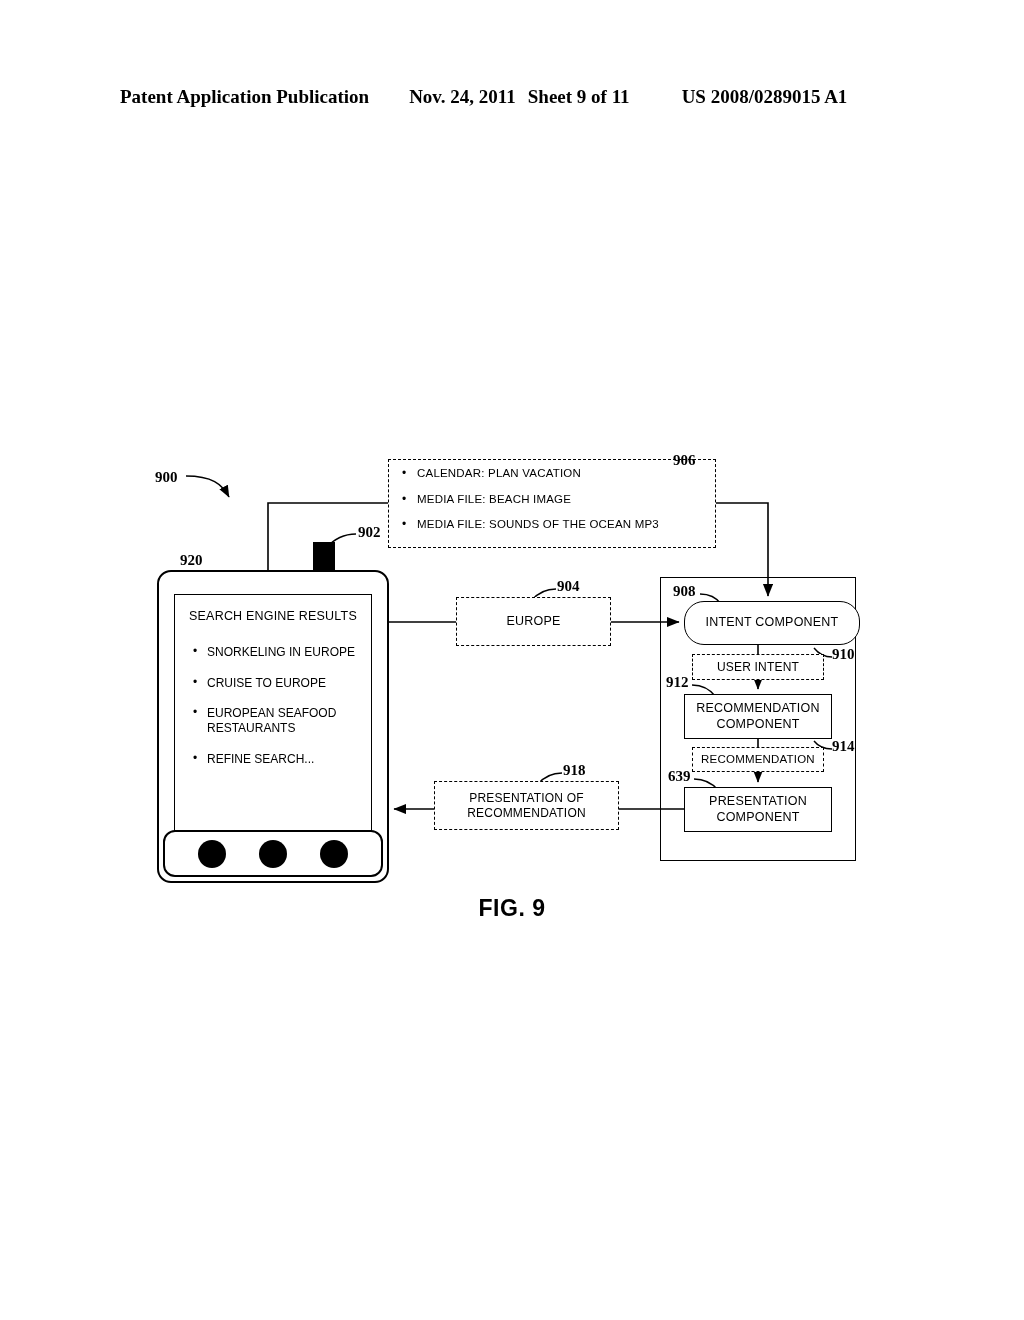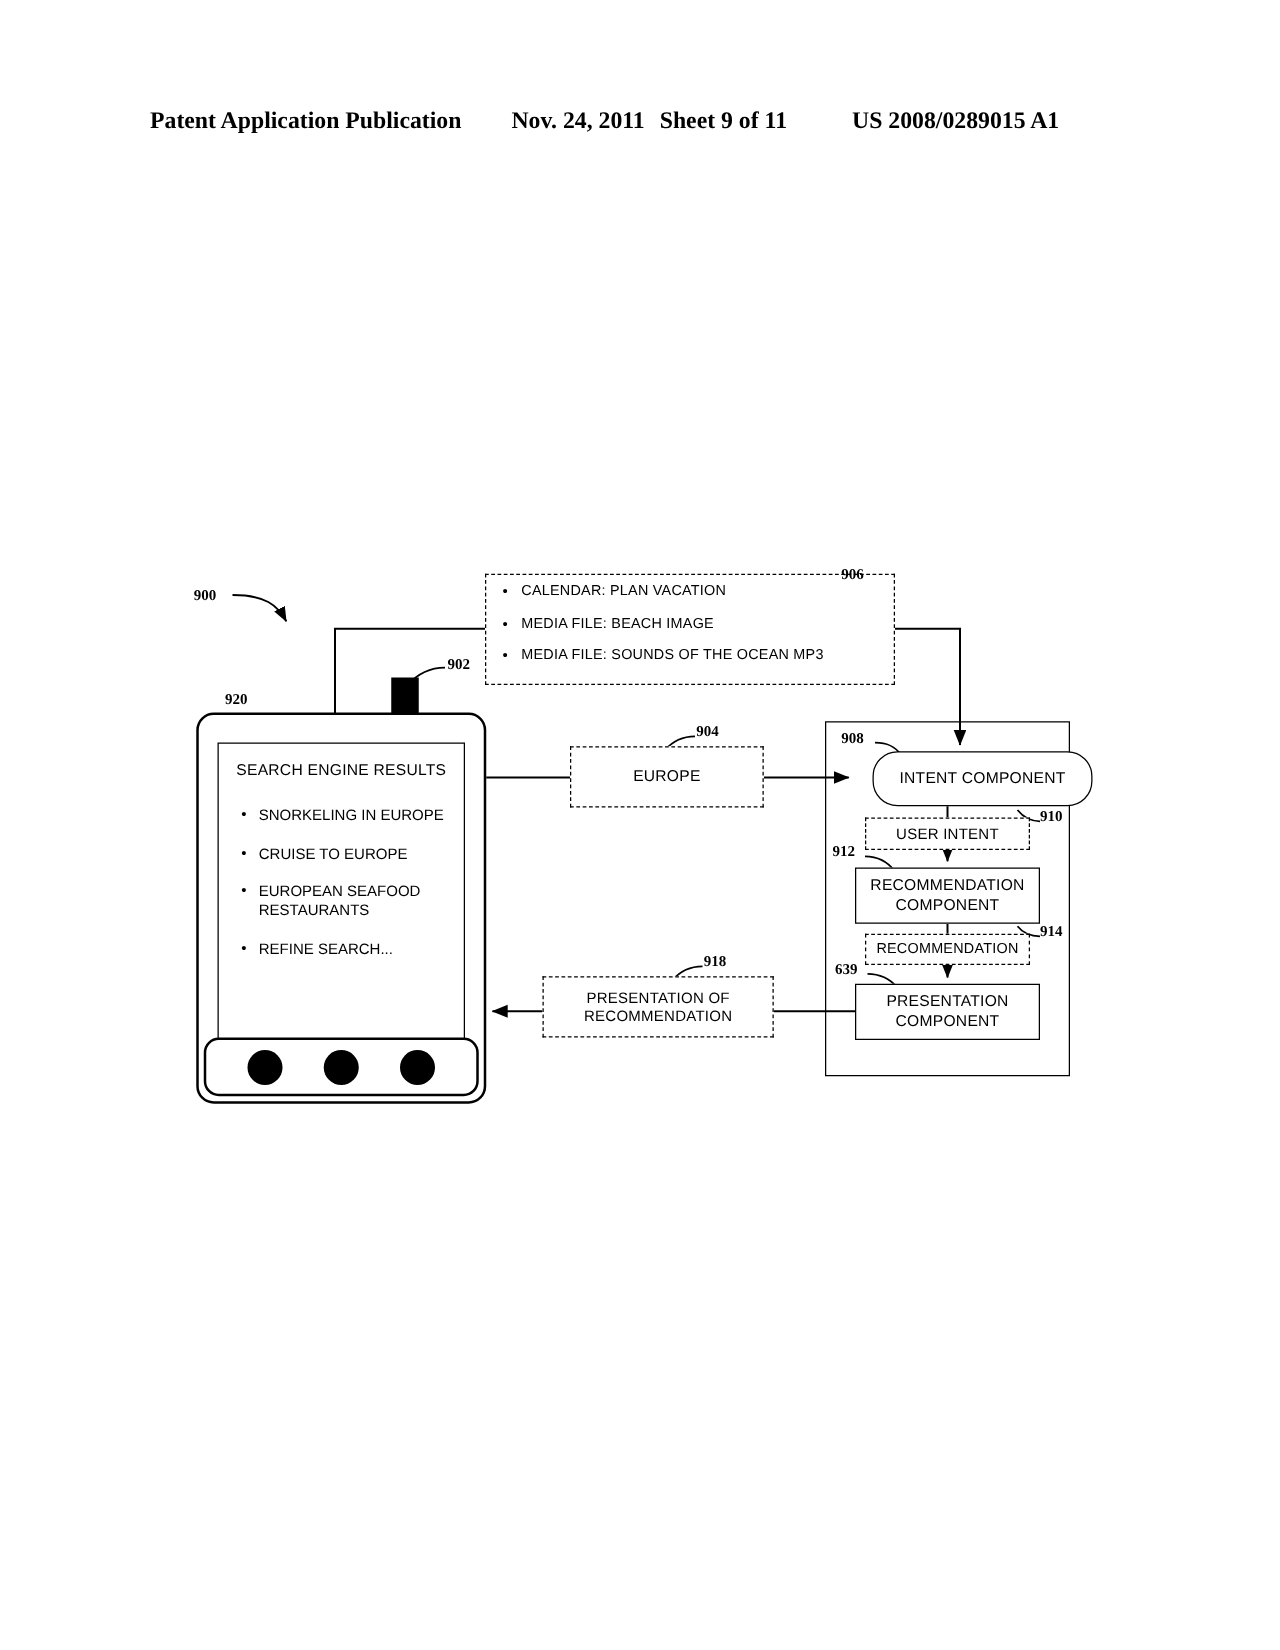--- a/index.html
+++ b/index.html
@@ -70,21 +70,21 @@
   .container-box {
     border: 1.3px solid #000;
     background: transparent;
   }
 
   
   .ref {
     position: absolute;
     font-family: "Liberation Serif", serif;
     font-weight: bold;
-    font-size: 12px;
+    font-size: 15px;
     color: #000;
     white-space: nowrap;
   }
 
   
   #box-906 {
     left: 388px;
     top: 459px;
     width: 328px;
     height: 89px;
@@ -208,21 +208,21 @@
   }
 
   
   #container-outer {
     left: 660px;
     top: 577px;
     width: 196px;
     height: 284px;
   }
   #box-908 {
-    left: 698px;
+    left: 684px;
     top: 601px;
     width: 176px;
     height: 44px;
     border-radius: 20px;
   }
   #box-910 {
     left: 692px;
     top: 654px;
     width: 132px;
     height: 26px;
@@ -408,14 +408,15 @@
   <div class="ref" id="ref-904">904</div>
   <div class="ref" id="ref-906">906</div>
   <div class="ref" id="ref-908">908</div>
   <div class="ref" id="ref-910">910</div>
   <div class="ref" id="ref-912">912</div>
   <div class="ref" id="ref-914">914</div>
   <div class="ref" id="ref-916">639</div>
   <div class="ref" id="ref-918">918</div>
   <div class="ref" id="ref-920">920</div>
 
+  <div id="fig-caption">FIG. 9</div>
 
 </div>
 
 </body></html>

